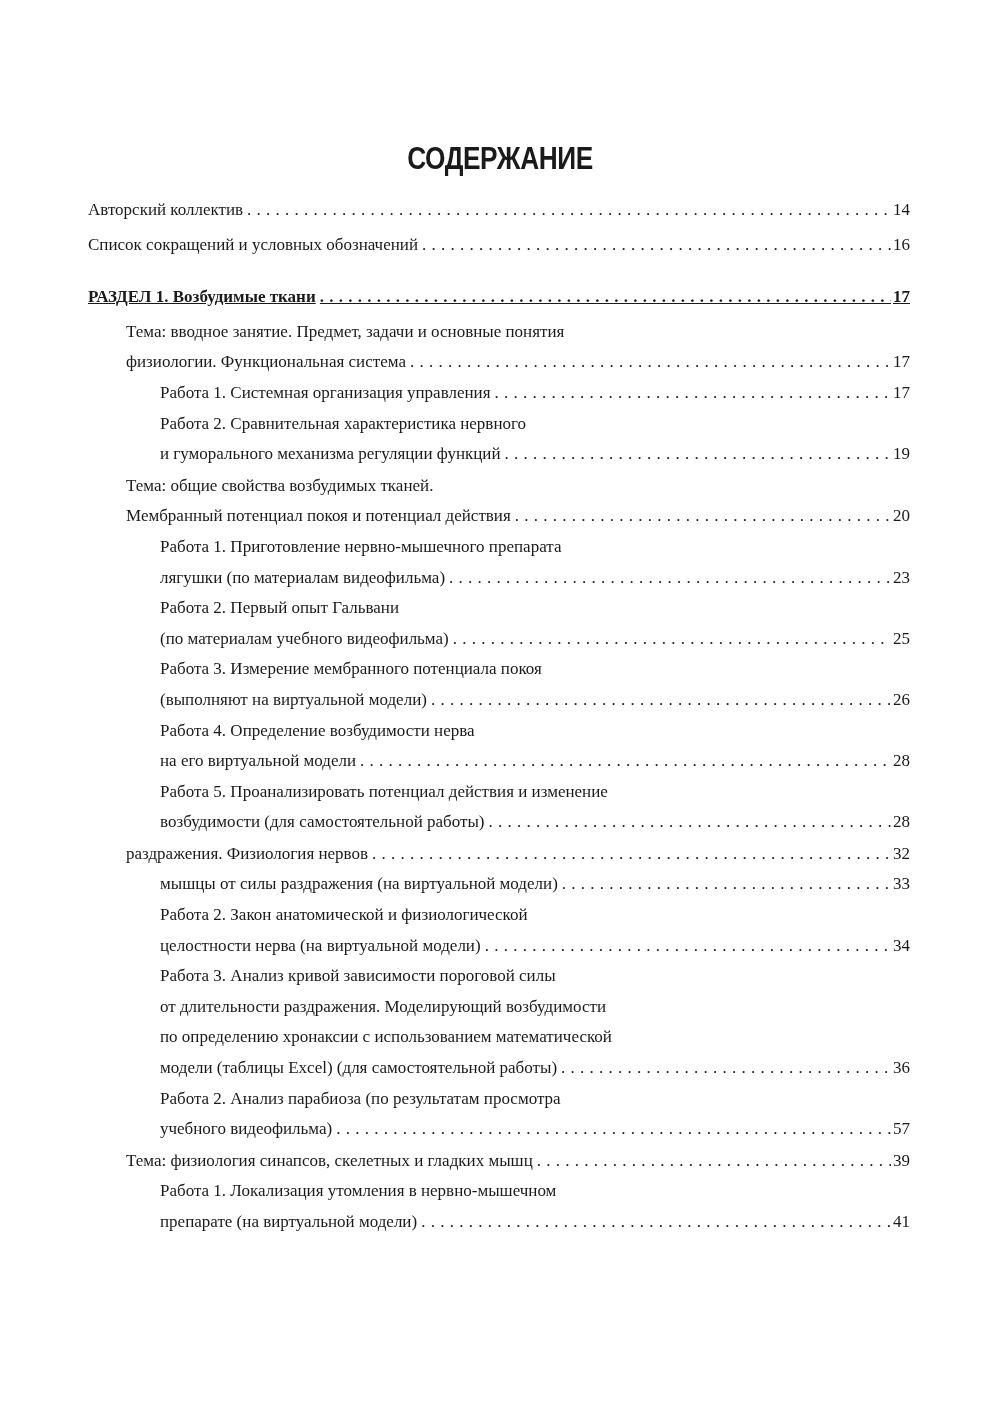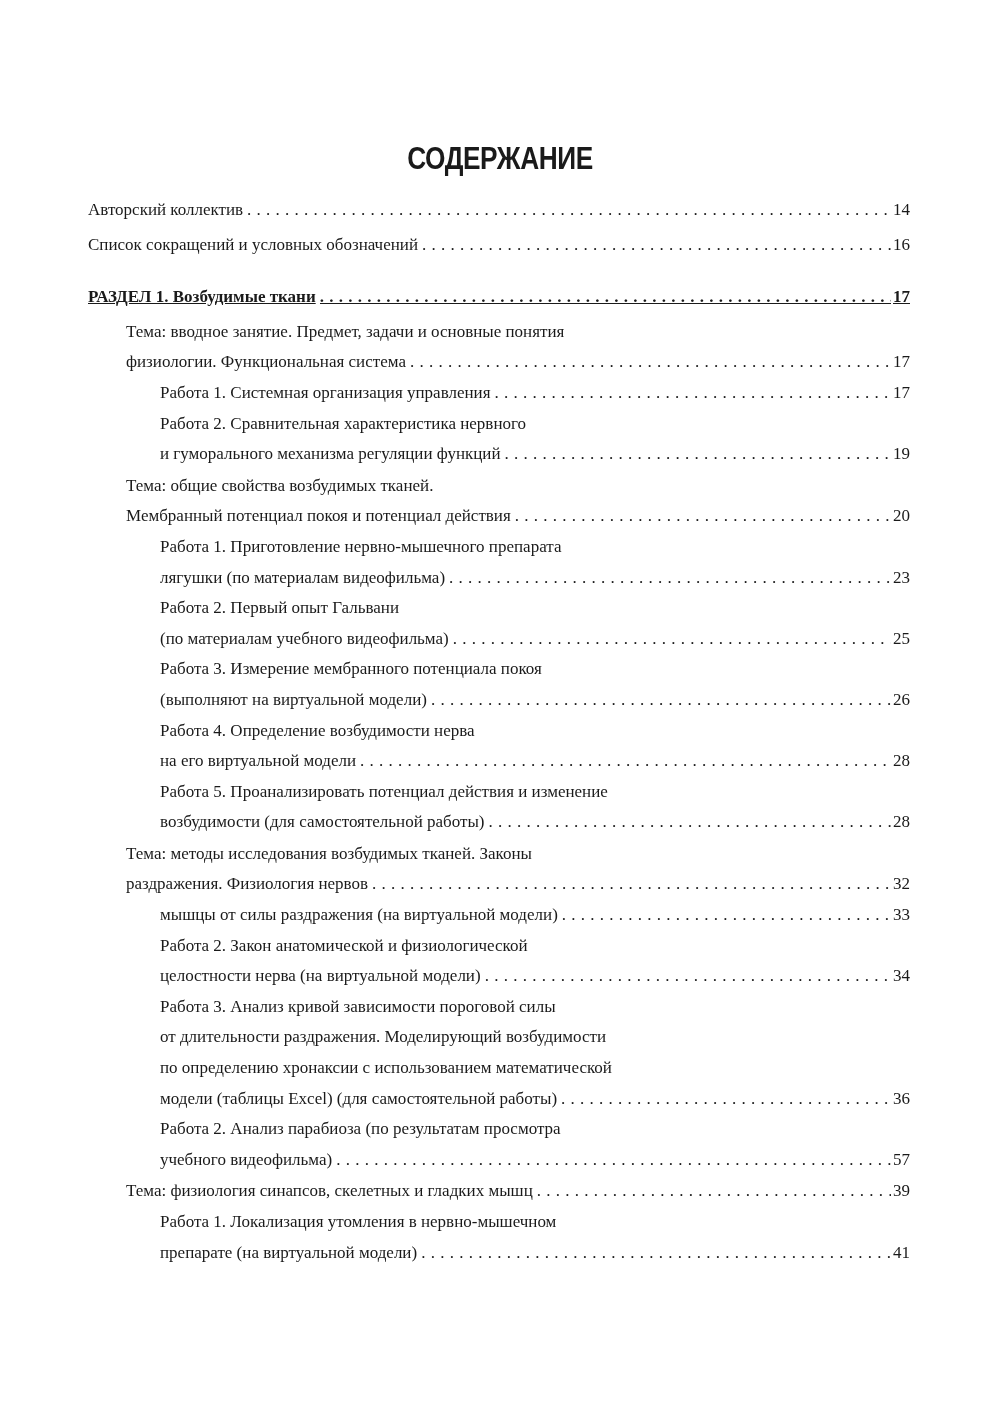--- a/index.html
+++ b/index.html
@@ -144,23 +144,20 @@
       </div>
     <div class="line">
         <span class="text">возбудимости (для самостоятельной работы)</span>
         <span class="leader"></span>
         <span class="page">28</span>
       </div>
   </div>
 
   <div class="entry lvl1">
     <div class="line">
-        <span class="text">Тема: методы исследования возбудимых тканей. Законы</span>
-      </div>
-    <div class="line">
         <span class="text">раздражения. Физиология нервов</span>
         <span class="leader"></span>
         <span class="page">32</span>
       </div>
   </div>
 
   <div class="entry lvl2">
     <div class="line">
         <span class="text">мышцы от силы раздражения (на виртуальной модели)</span>
         <span class="leader"></span>

